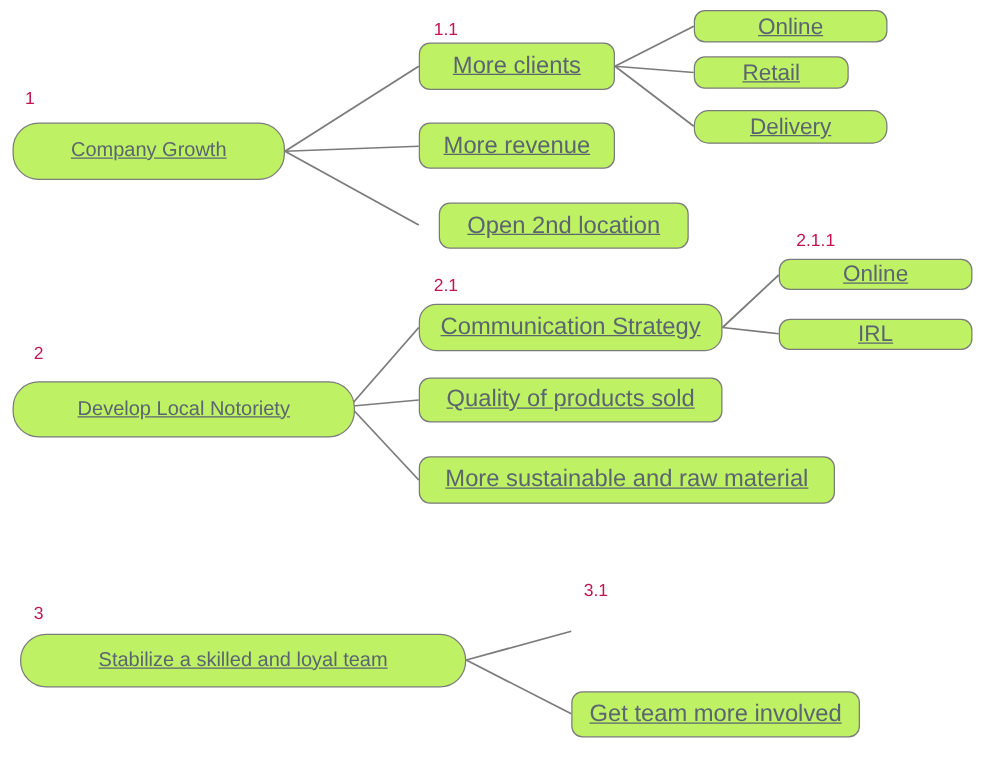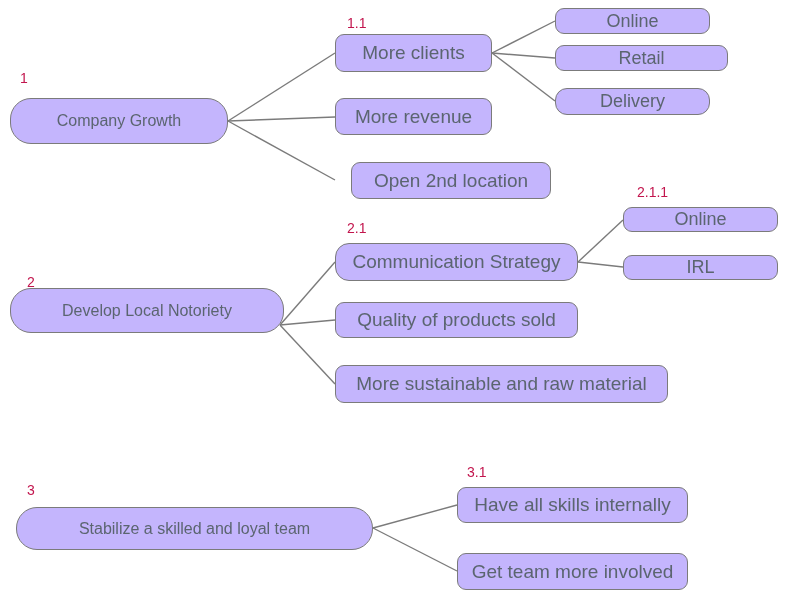--- a/index.html
+++ b/index.html
@@ -12,29 +12,30 @@
     overflow: hidden;
   }
   #wires {
     position: absolute;
     left: 0; top: 0;
     width: 791px; height: 607px;
   }
   .node {
     position: absolute;
     box-sizing: border-box;
-    background: #c4b5fd;
+    background: #bef264;
     border: 1.5px solid #7b7b7b;
     border-radius: 9px;
     color: #5b6570;
     display: flex;
     align-items: center;
     justify-content: center;
     white-space: nowrap;
     cursor: default;
+    text-decoration: underline;
   }
   .lvl1 { font-size: 16px; border-radius: 21px; }
   .lvl2 { font-size: 19px; }
   .lvl3 { font-size: 18px; }
   .num {
     position: absolute;
     font-size: 14px;
     line-height: 1;
     color: #c2154d;
     white-space: nowrap;
@@ -69,40 +70,39 @@
 
   <span class="num" style="left:347px; top:16px;">1.1</span>
   <div class="node lvl2" style="left:335px; top:34px; width:157px; height:38px;">More clients</div>
 
   <div class="node lvl2" style="left:335px; top:98px; width:157px; height:37px;">More revenue</div>
 
   <div class="node lvl2" style="left:335px; top:162px; width:200px; height:37px;margin-left:16px;">Open 2nd location</div>
 
   <div class="node lvl3" style="left:555px; top:8px; width:155px; height:26px;">Online</div>
 
-  <div class="node lvl3" style="left:555px; top:45px; width:173px; height:26px;">Retail</div>
+  <div class="node lvl3" style="left:555px; top:45px; width:124px; height:26px;">Retail</div>
 
   <div class="node lvl3" style="left:555px; top:88px; width:155px; height:27px;border-radius:12px;">Delivery</div>
 
   <span class="num" style="left:27px; top:275px;">2</span>
-  <div class="node lvl1" style="left:10px; top:288px; width:274px; height:45px;">Develop Local Notoriety</div>
+  <div class="node lvl1" style="left:10px; top:305px; width:274px; height:45px;">Develop Local Notoriety</div>
 
   <span class="num" style="left:347px; top:221px;">2.1</span>
   <div class="node lvl2" style="left:335px; top:243px; width:243px; height:38px;border-radius:14px;">Communication Strategy</div>
 
   <div class="node lvl2" style="left:335px; top:302px; width:243px; height:36px;">Quality of products sold</div>
 
   <div class="node lvl2" style="left:335px; top:365px; width:333px; height:38px;">More sustainable and raw material</div>
 
   <span class="num" style="left:637px; top:185px;">2.1.1</span>
   <div class="node lvl3" style="left:623px; top:207px; width:155px; height:25px;">Online</div>
 
   <div class="node lvl3" style="left:623px; top:255px; width:155px; height:25px;">IRL</div>
 
   <span class="num" style="left:27px; top:483px;">3</span>
   <div class="node lvl1" style="left:16px; top:507px; width:357px; height:43px;">Stabilize a skilled and loyal team</div>
 
   <span class="num" style="left:467px; top:465px;">3.1</span>
-  <div class="node lvl2" style="left:457px; top:487px; width:231px; height:36px;">Have all skills internally</div>
 
   <div class="node lvl2" style="left:457px; top:553px; width:231px; height:37px;">Get team more involved</div>
 
 </div>
 
 </body></html>

